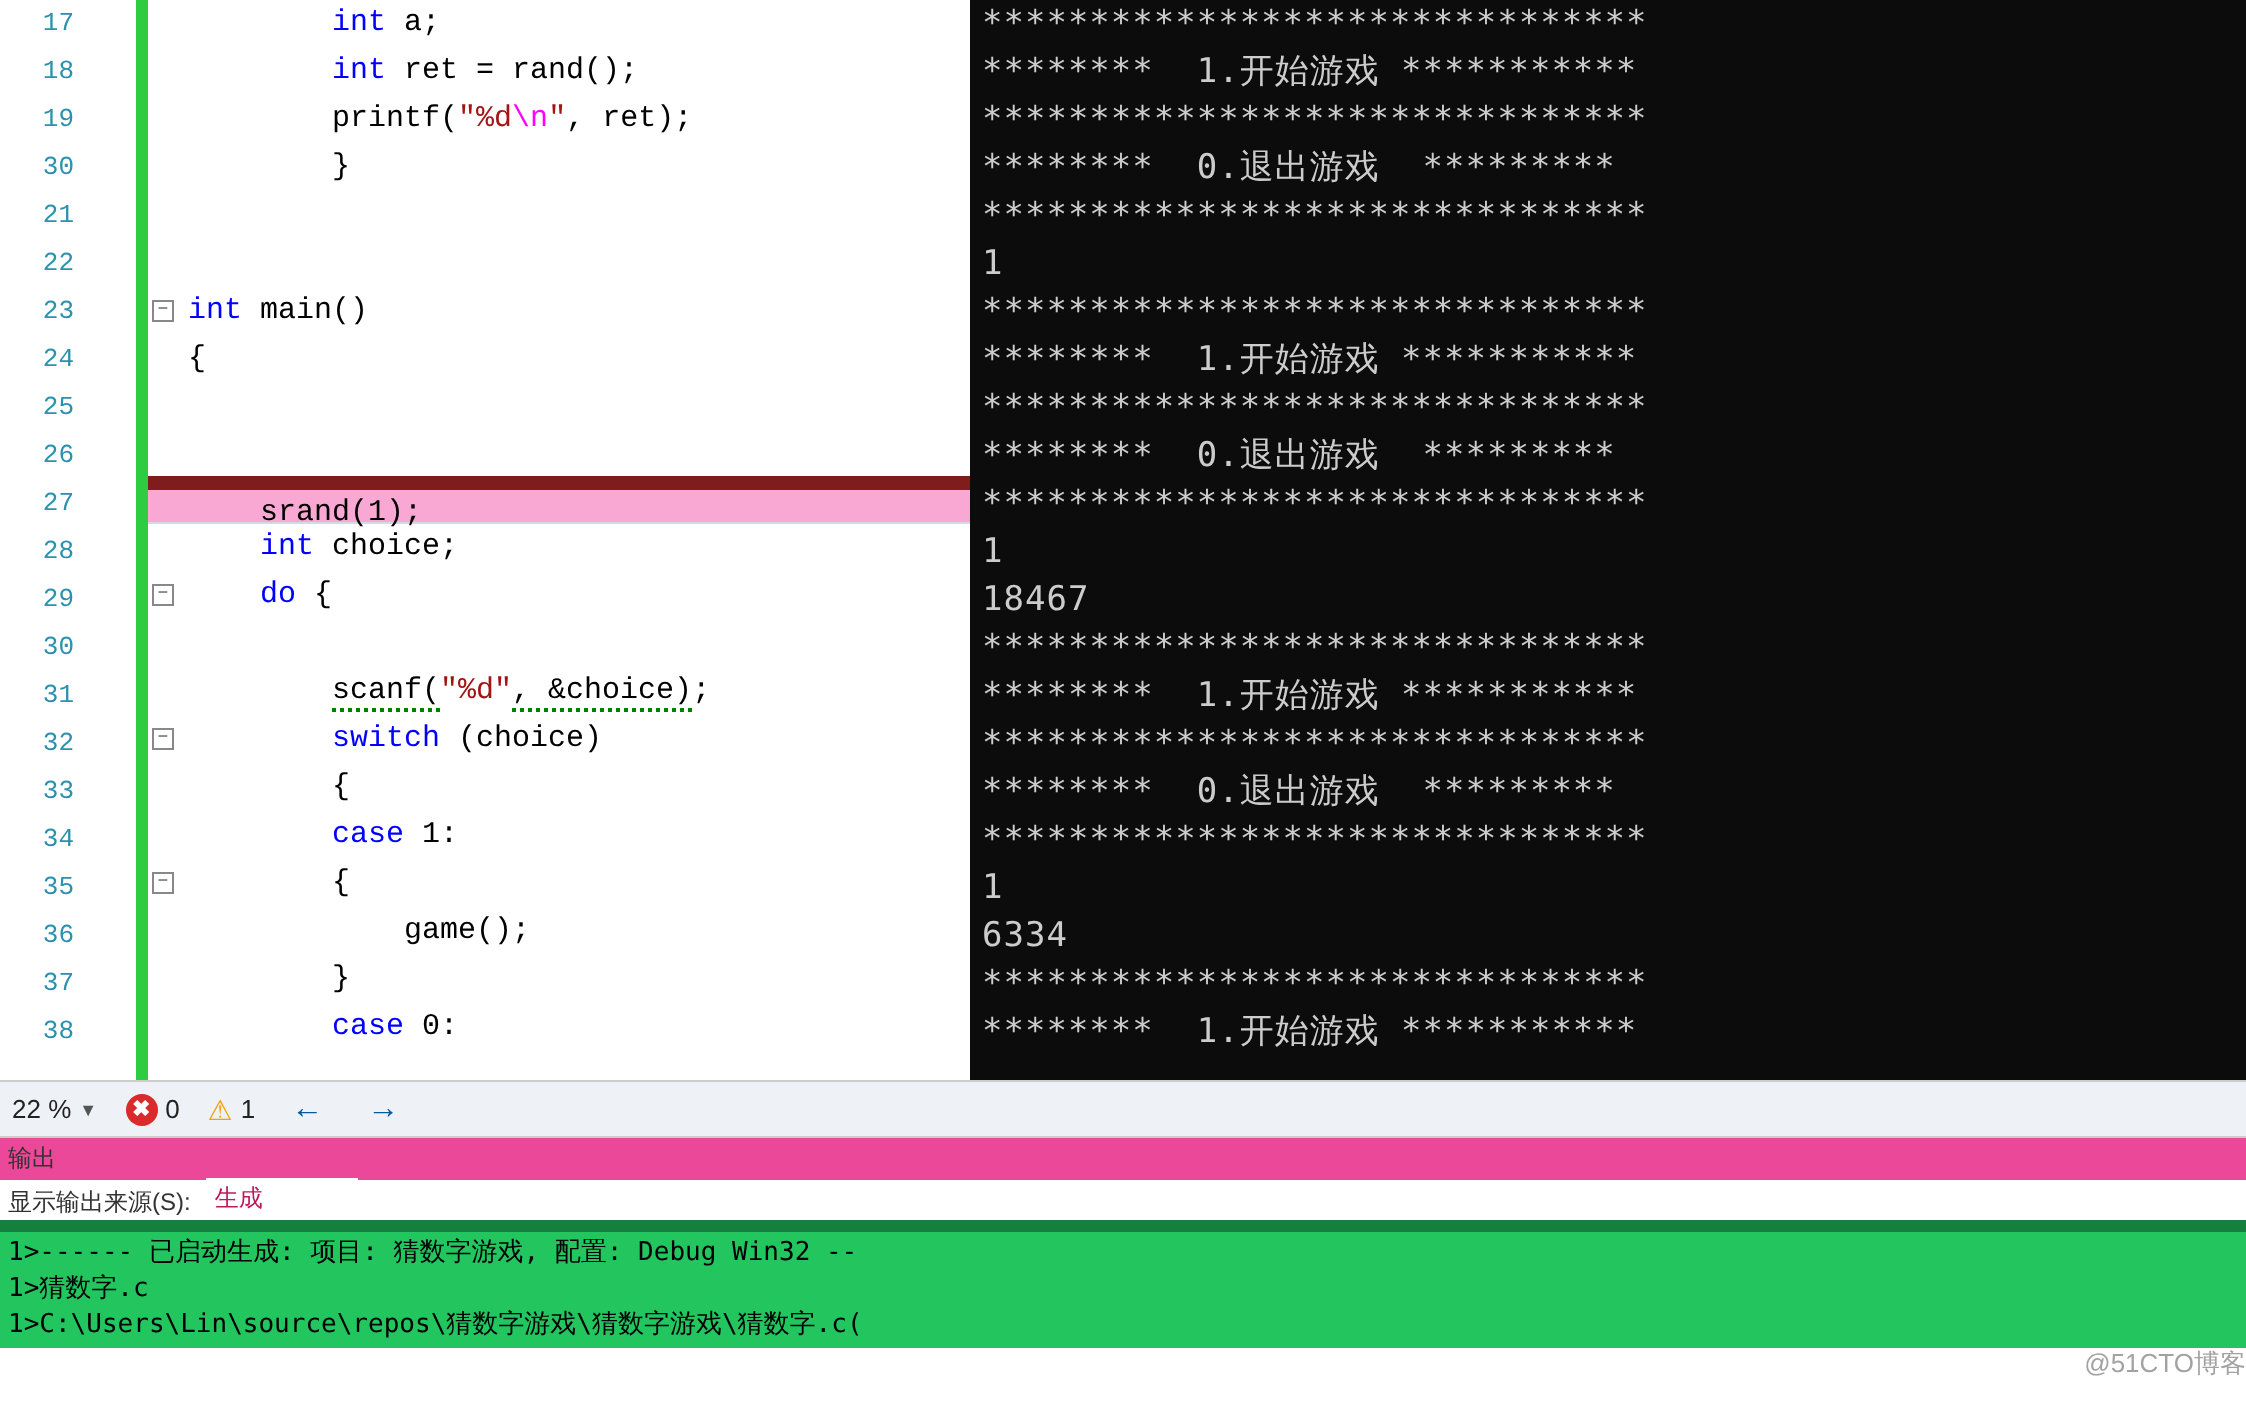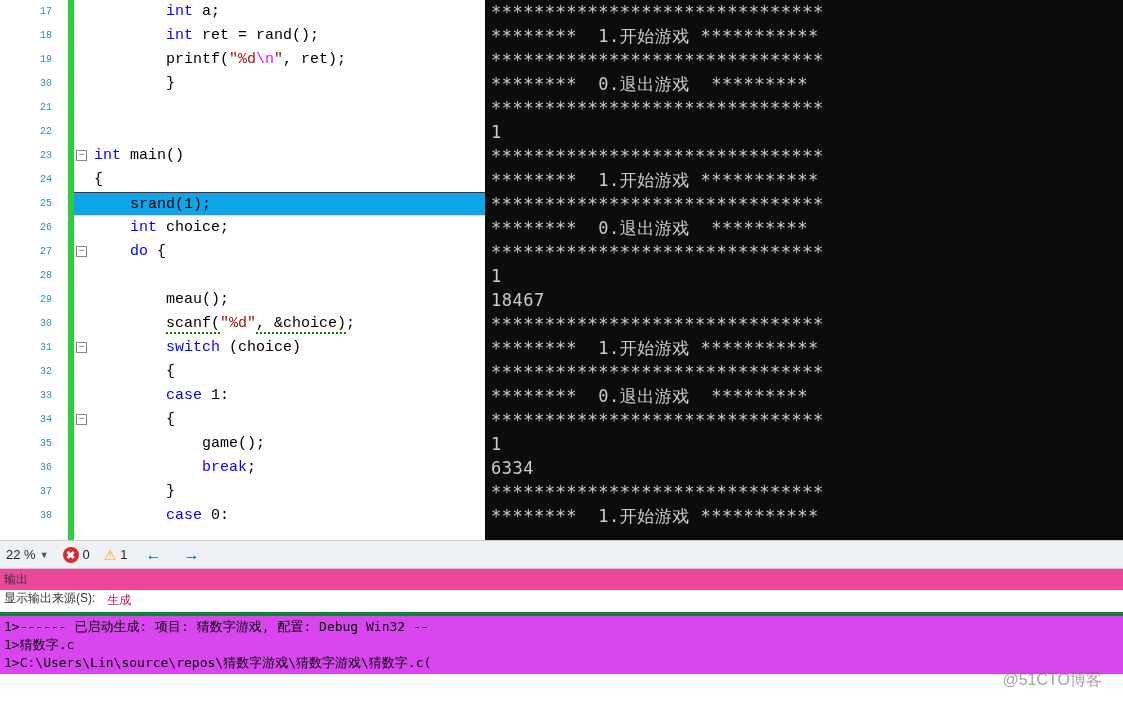--- a/index.html
+++ b/index.html
@@ -1,44 +1,44 @@
 <!DOCTYPE html>
 <html><head>
 <meta charset="utf-8">
 <style>
 * { margin: 0; padding: 0; box-sizing: border-box; }
 body { font-family: Consolas, "Courier New", monospace; font-size: 14px; background: #fff; overflow: hidden; width: 1123px; height: 701px; position: relative; }
 .main-area { display: flex; height: 540px; }
 .editor-pane { width: 485px; background: #fff; position: relative; overflow: hidden; }
 .gutter { position: absolute; left: 0; top: 0; width: 68px; background: #fff; }
-.line-number { text-align: right; color: #2b91af; padding-right: 16px; height: 24px; line-height: 24px; font-size: 10px; }
+.line-number { text-align: right; color: #2b91af; padding-right: 31px; height: 24px; line-height: 24px; font-size: 13px; }
 .margin-strip { position: absolute; left: 68px; top: 0; width: 6px; height: 100%; background: #2ecc40; }
 .code-area { position: absolute; left: 74px; top: 0; right: 0; }
 .code-line { height: 24px; line-height: 24px; white-space: pre; font-size: 15px; color: #000; padding-left: 20px; position: relative; }
 .fold-box { position: absolute; left: 2px; top: 6px; width: 11px; height: 11px; border: 1px solid #888; background: #fff; font-size: 9px; line-height: 9px; text-align: center; color: #555; cursor: pointer; }
 .kw { color: #0000ff; }
 .str { color: #a31515; }
 .esc { color: #ff00ff; }
-.curline { background: #0ea5e9; border-top: 1px solid #7f1d1d; border-bottom: 1px solid #d8d8e0; }
+.curline { background: #f9a8d4; border-top: 7px solid #7f1d1d; border-bottom: 1px solid #d8d8e0; margin-top: 46px; }
 .squiggle { border-bottom: 2px dotted #008000; }
 .console-pane { flex: 1; background: #0c0c0c; color: #cccccc; font-family: "NSimSun", "SimSun", Consolas, monospace; font-size: 17px; line-height: 24px; padding: 0 6px; letter-spacing: 0.5px; overflow: hidden; }
 .console-line { white-space: pre; height: 24px; }
 .statusbar { height: 28px; background: #eef1f6; border-top: 1px solid #ccc; display: flex; align-items: center; font-size: 13px; color: #222; padding: 0 6px; gap: 14px; font-family: Liberation Sans, sans-serif; }
 .status-item { display: flex; align-items: center; gap: 4px; }
 .dropdown-arrow { font-size: 9px; color: #555; }
 .err-circle { width: 16px; height: 16px; border-radius: 50%; background: #d92b2b; color: #fff; font-size: 11px; line-height: 16px; text-align: center; font-weight: bold; }
 .warn-tri { color: #f0a30a; font-size: 14px; }
 .nav-arrow { color: #005a9e; font-size: 16px; padding: 0 4px; cursor: pointer; }
 .output-header { height: 22px; background: #ec4899; border-top: 1px solid #ccc; display: flex; align-items: center; padding: 0 4px; font-size: 12px; font-family: "Microsoft YaHei", sans-serif; color: #333; }
-.output-source-row { height: 26px; background: #fff; border-bottom: 4px solid #15803d; display: flex; align-items: flex-start; padding: 0 4px; font-size: 12px; font-family: "Microsoft YaHei", sans-serif; color: #333; gap: 8px; }
+.output-source-row { height: 26px; background: #fff; border-bottom: 6px solid #15803d; display: flex; align-items: flex-end; padding: 0 4px; font-size: 12px; font-family: "Microsoft YaHei", sans-serif; color: #333; gap: 8px; }
 .source-label { color: #333; }
 .source-dropdown { border: none; background: #fff; font-size: 12px; font-family: "Microsoft YaHei", sans-serif; color: #be185d; padding: 2px 48px 2px 4px; }
-.output-body { background: #d946ef; font-family: "NSimSun", Consolas, monospace; font-size: 13px; color: #000; padding: 2px 4px; line-height: 18px; }
+.output-body { background: #22c55e; font-family: "NSimSun", Consolas, monospace; font-size: 13px; color: #000; padding: 2px 4px; line-height: 18px; }
 .output-line { white-space: pre; }
-.watermark { position: absolute; right: 21px; bottom: 10px; color: #666; font-size: 16px; font-family: "Microsoft YaHei", sans-serif; opacity: 0.6; }
+.watermark { position: absolute; right: 0; bottom: 10px; color: #666; font-size: 13px; font-family: "Microsoft YaHei", sans-serif; opacity: 0.6; }
 </style>
 </head>
 <body>
 
 <div class="main-area">
   <div class="editor-pane">
     <div class="gutter" id="gutter">
         <div class="line-number">17</div>
         <div class="line-number">18</div>
         <div class="line-number">19</div>
@@ -69,28 +69,26 @@
         <div class="code-line"><span>        printf(<span class="str">"%d</span><span class="esc">\n</span><span class="str">"</span>, ret);</span></div>
         <div class="code-line"><span>        }</span></div>
         <div class="code-line"><span></span></div>
         <div class="code-line"><span></span></div>
         <div class="code-line"><div class="fold-box">−</div><span><span class="kw">int</span> main()</span></div>
         <div class="code-line"><span>{</span></div>
         <div class="code-line curline"><span>    srand(1);</span></div>
         <div class="code-line"><span>    <span class="kw">int</span> choice;</span></div>
         <div class="code-line"><div class="fold-box">−</div><span>    <span class="kw">do</span> {</span></div>
         <div class="code-line"><span></span></div>
-        <div class="code-line"><span>        meau();</span></div>
         <div class="code-line"><span>        <span class="squiggle">scanf(</span><span class="str">"%d"</span><span class="squiggle">, &amp;choice)</span>;</span></div>
         <div class="code-line"><div class="fold-box">−</div><span>        <span class="kw">switch</span> (choice)</span></div>
         <div class="code-line"><span>        {</span></div>
         <div class="code-line"><span>        <span class="kw">case</span> 1:</span></div>
         <div class="code-line"><div class="fold-box">−</div><span>        {</span></div>
         <div class="code-line"><span>            game();</span></div>
-        <div class="code-line"><span>            <span class="kw">break</span>;</span></div>
         <div class="code-line"><span>        }</span></div>
         <div class="code-line"><span>        <span class="kw">case</span> 0:</span></div>
       </div>
   </div>
   <div class="console-pane" id="console">
       <div class="console-line">*******************************</div>
       <div class="console-line">********  1.开始游戏 ***********</div>
       <div class="console-line">*******************************</div>
       <div class="console-line">********  0.退出游戏  *********</div>
       <div class="console-line">*******************************</div>

